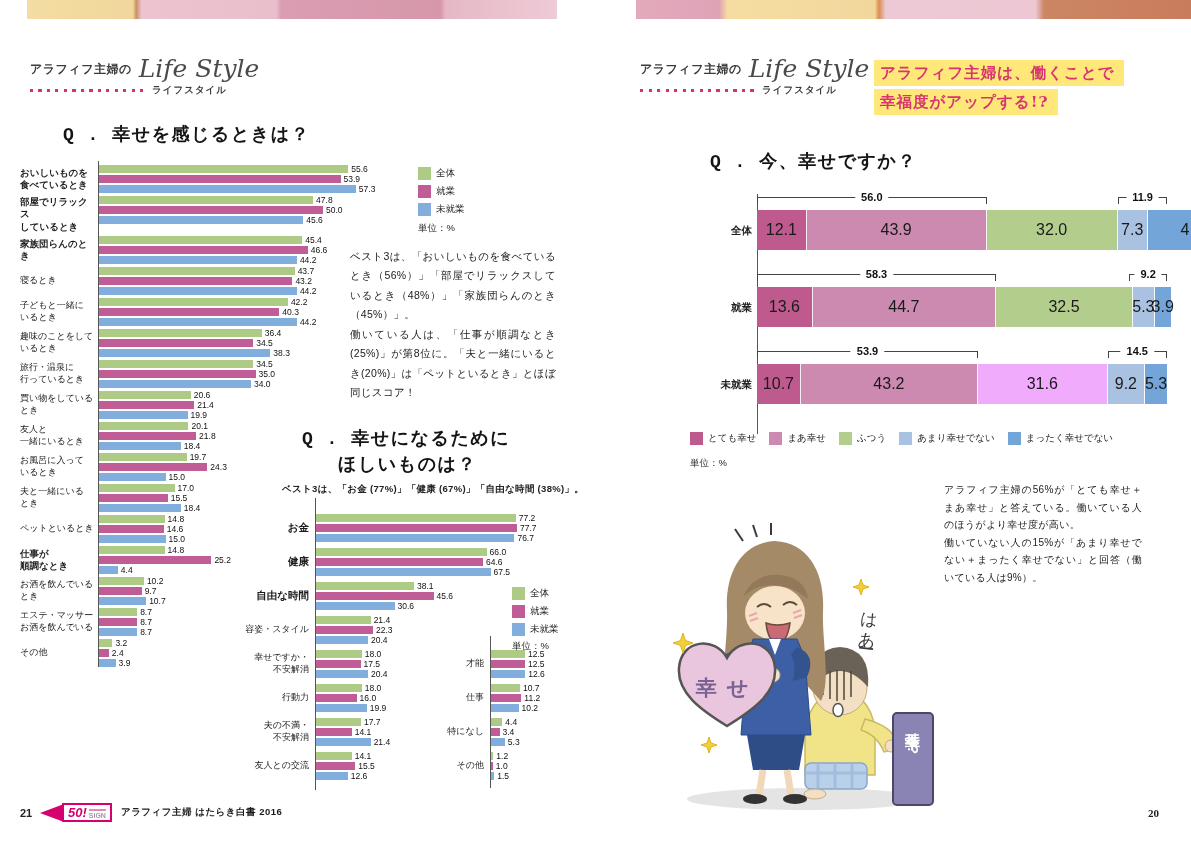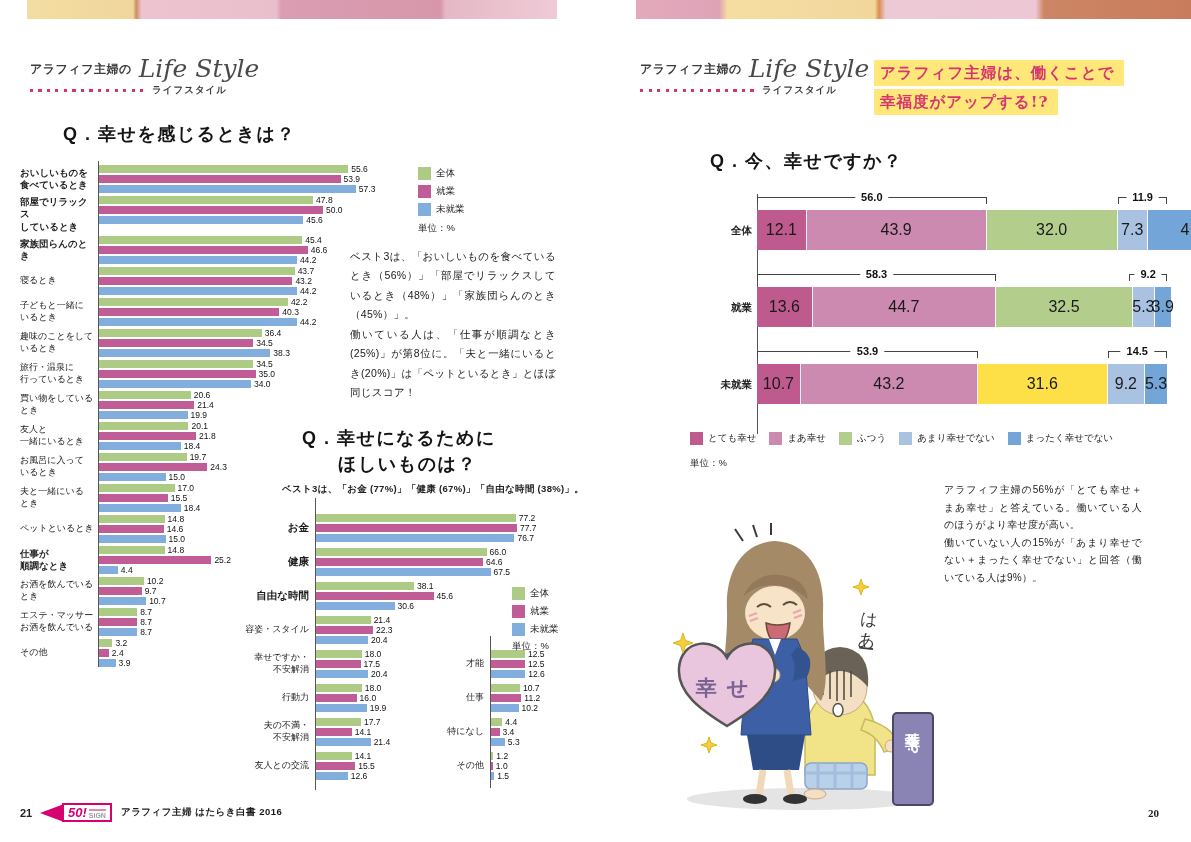--- a/index.html
+++ b/index.html
@@ -13,21 +13,21 @@
   #strip-right{left:636px;width:555px;
     background:linear-gradient(90deg,#e3aabc 0%,#dfa3b6 15%,#f5dda2 16.5%,#f2d79d 43%,#d98e4f 43.8%,#eccad5 45%,#edc7d3 72%,#cc8663 73.5%,#c97c5b 100%);}
   
   .brand-row{display:flex;align-items:flex-end;}
   .brand-prefix{font-weight:bold;font-size:12px;color:#3c3c3c;letter-spacing:.5px;padding-bottom:3px;}
   .brand-script{font-family:"DejaVu Serif","Liberation Serif",serif;font-style:italic;font-size:25px;color:#4a4a4a;margin-left:7px;line-height:.95;}
   .brand-bottom{display:flex;align-items:center;margin-top:3px;}
   .brand-dots{width:118px;height:3px;background:repeating-linear-gradient(90deg,#d6336c 0 3px,transparent 3px 8.5px);}
   .brand-sub{font-size:9.5px;font-weight:bold;color:#3c3c3c;margin-left:4px;letter-spacing:1px;}
   
-  .qtitle{font-family:Liberation Sans, sans-serif;font-weight:bold;font-size:18px;color:#141414;letter-spacing:1.5px;white-space:nowrap;}
+  .qtitle{font-family:Liberation Mono, monospace;font-weight:bold;font-size:18px;color:#141414;letter-spacing:1.5px;white-space:nowrap;}
   
   .hl-line{display:table;background:#ffe879;color:#d6356f;font-family:"DejaVu Serif","Liberation Serif",serif;
     font-weight:bold;font-size:15.5px;letter-spacing:1px;padding:3px 9px 2px 6px;margin-bottom:3px;white-space:nowrap;}
   
   .note{font-size:10.5px;line-height:1.85;color:#1a1a1a;text-align:justify;letter-spacing:.3px;}
   
   .gchart{position:absolute;}
   .gchart .axis{position:absolute;width:1px;background:#555;}
   .bar-group{display:flex;}
   .cat-label{font-size:9px;line-height:1.3;color:#1c1c1c;flex-shrink:0;box-sizing:border-box;display:flex;flex-direction:column;justify-content:center;}
@@ -746,21 +746,21 @@
       </div>
       <div class="brk" style="left: 439.28px; width: 37.72px;">
         <span class="brk-val">9.2</span>
       </div>
     </div>
     <div class="s-row">
       <div class="s-label">未就業</div>
       <div class="s-bars">
         <div class="s-seg" style="width: 43.87px; background: rgb(191, 90, 142);">10.7</div>
         <div class="s-seg" style="width: 177.12px; background: rgb(204, 138, 177);">43.2</div>
-        <div class="s-seg" style="width: 129.56px; background: #fde047;">31.6</div>
+        <div class="s-seg" style="width: 129.56px; background: #f0abfc;">31.6</div>
         <div class="s-seg" style="width: 37.72px; background: rgb(169, 194, 226);">9.2</div>
         <div class="s-seg" style="width: 21.73px; background: rgb(115, 165, 216);">5.3</div>
       </div>
       <div class="brk" style="left: 67px; width: 220.99px;">
         <span class="brk-val">53.9</span>
       </div>
       <div class="brk" style="left: 417.55px; width: 59.45px;">
         <span class="brk-val">14.5</span>
       </div>
     </div>

